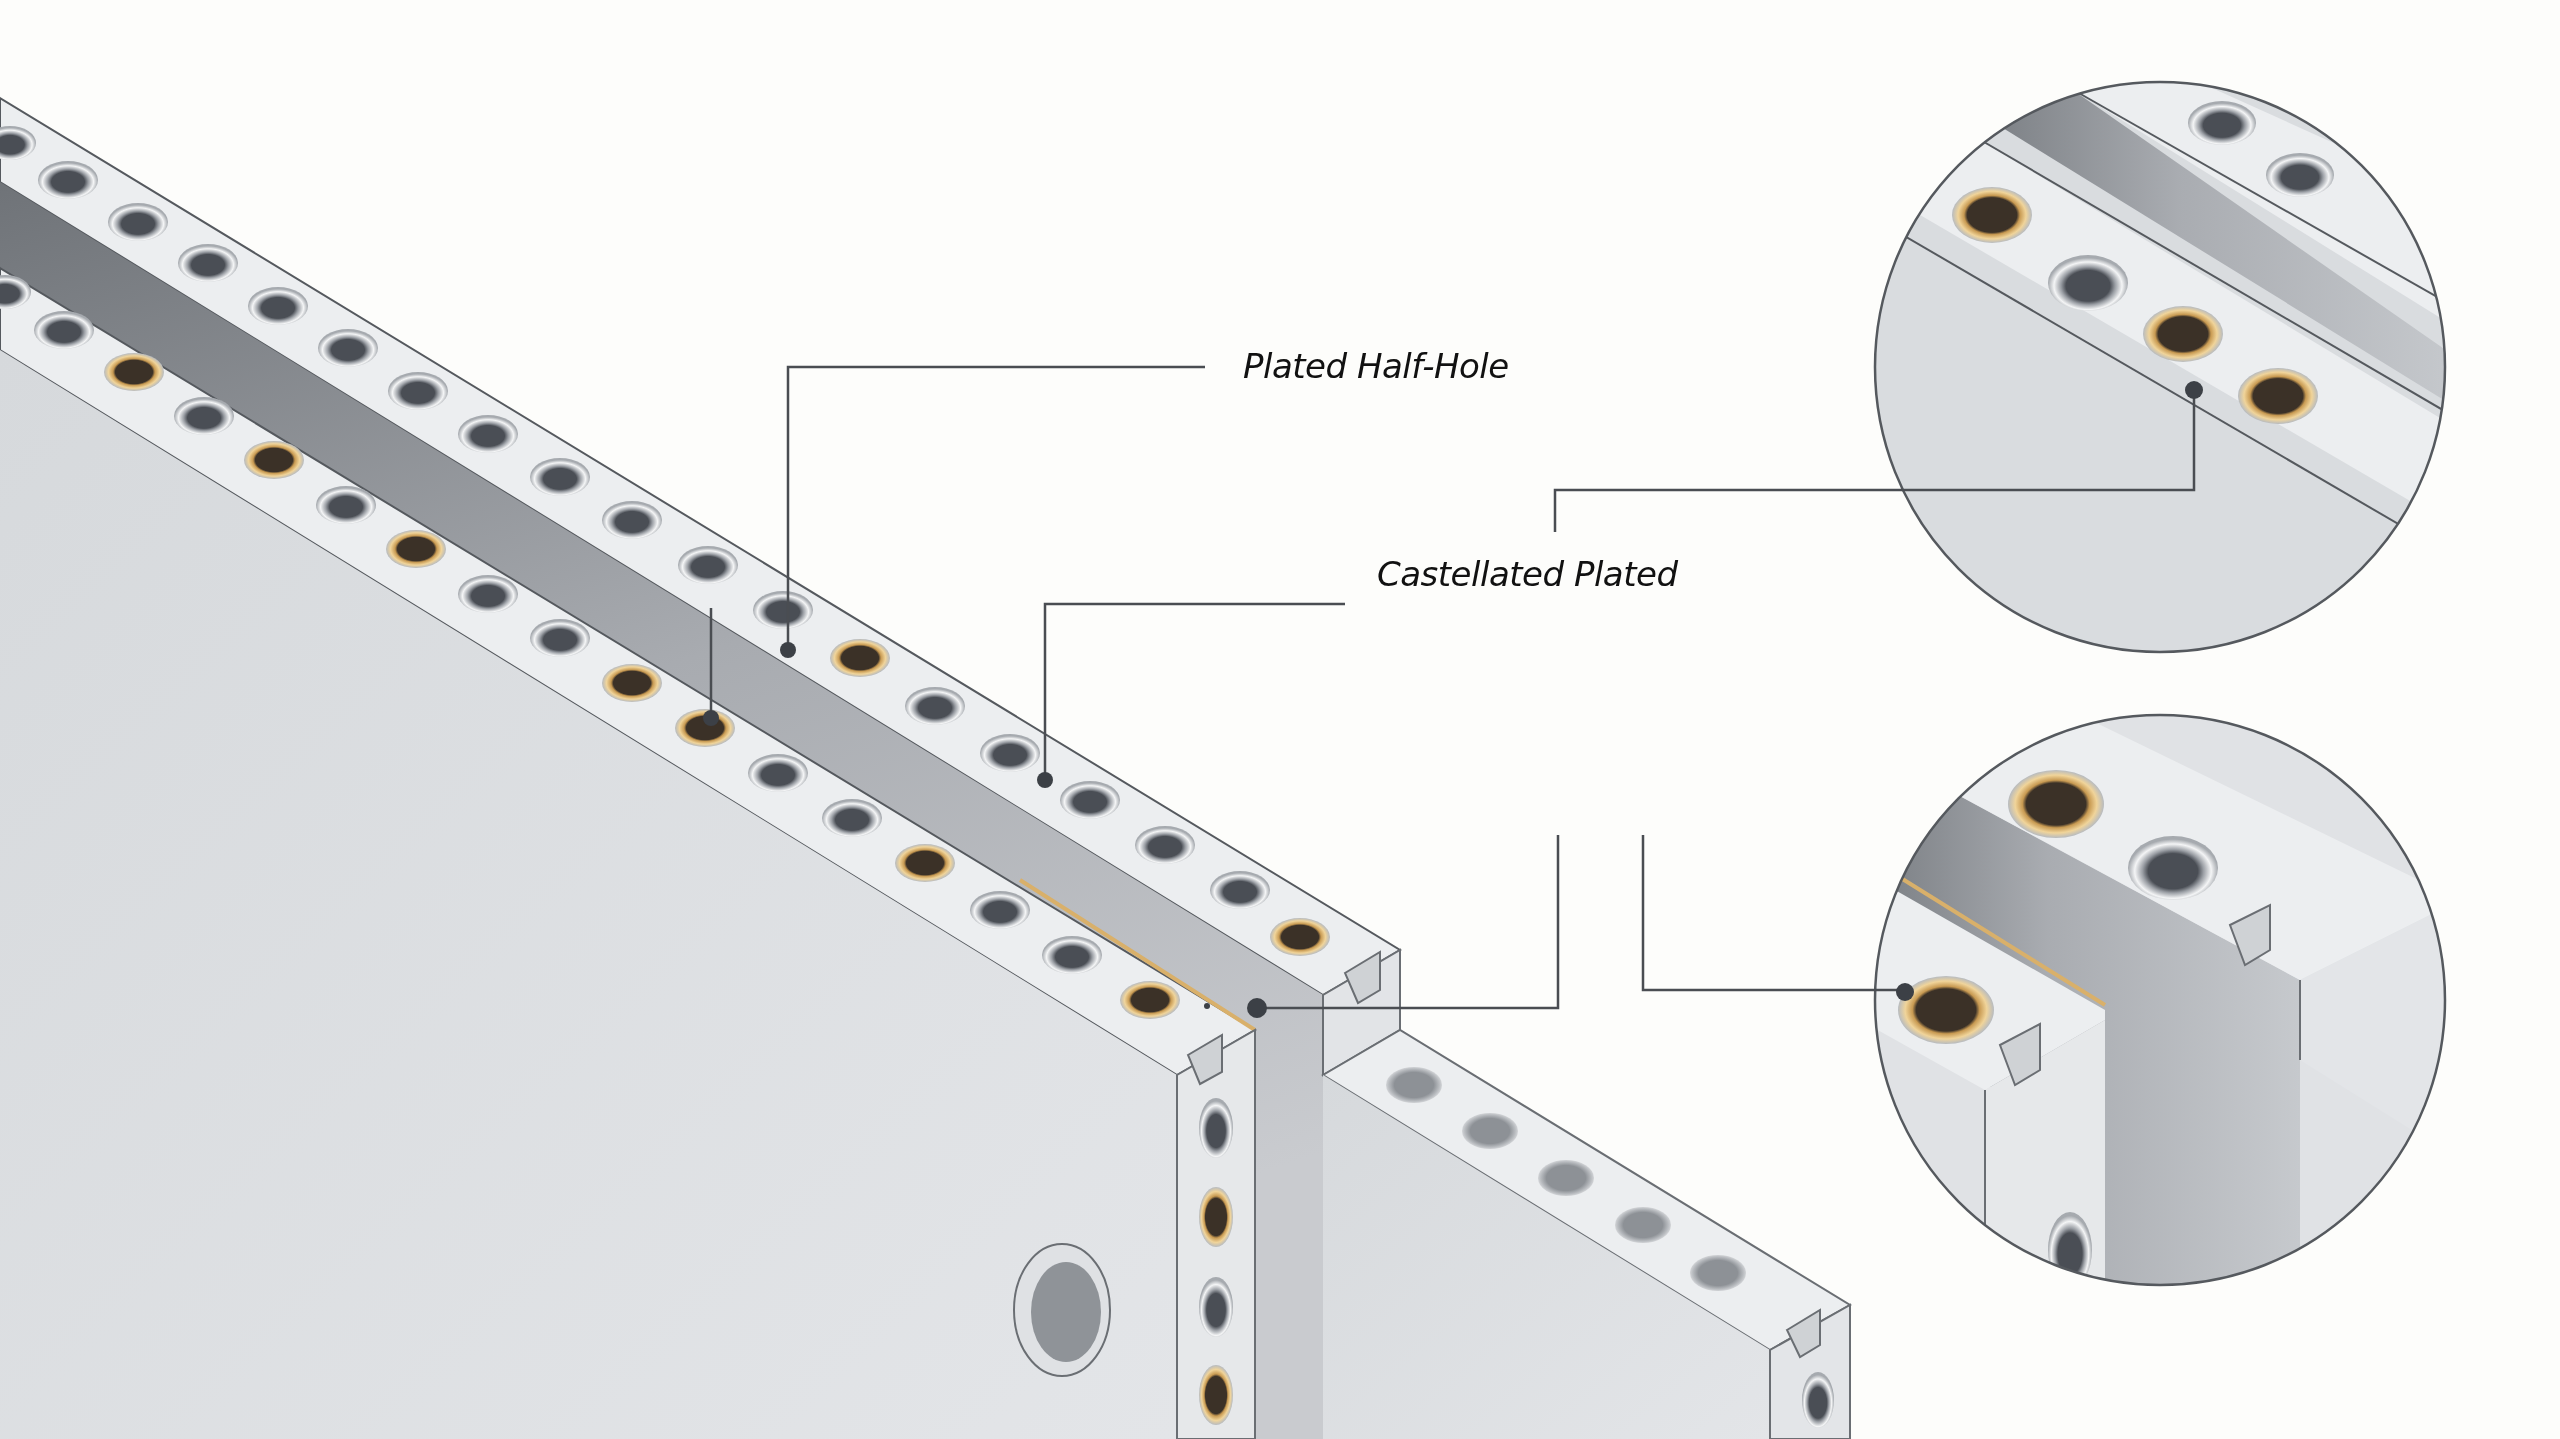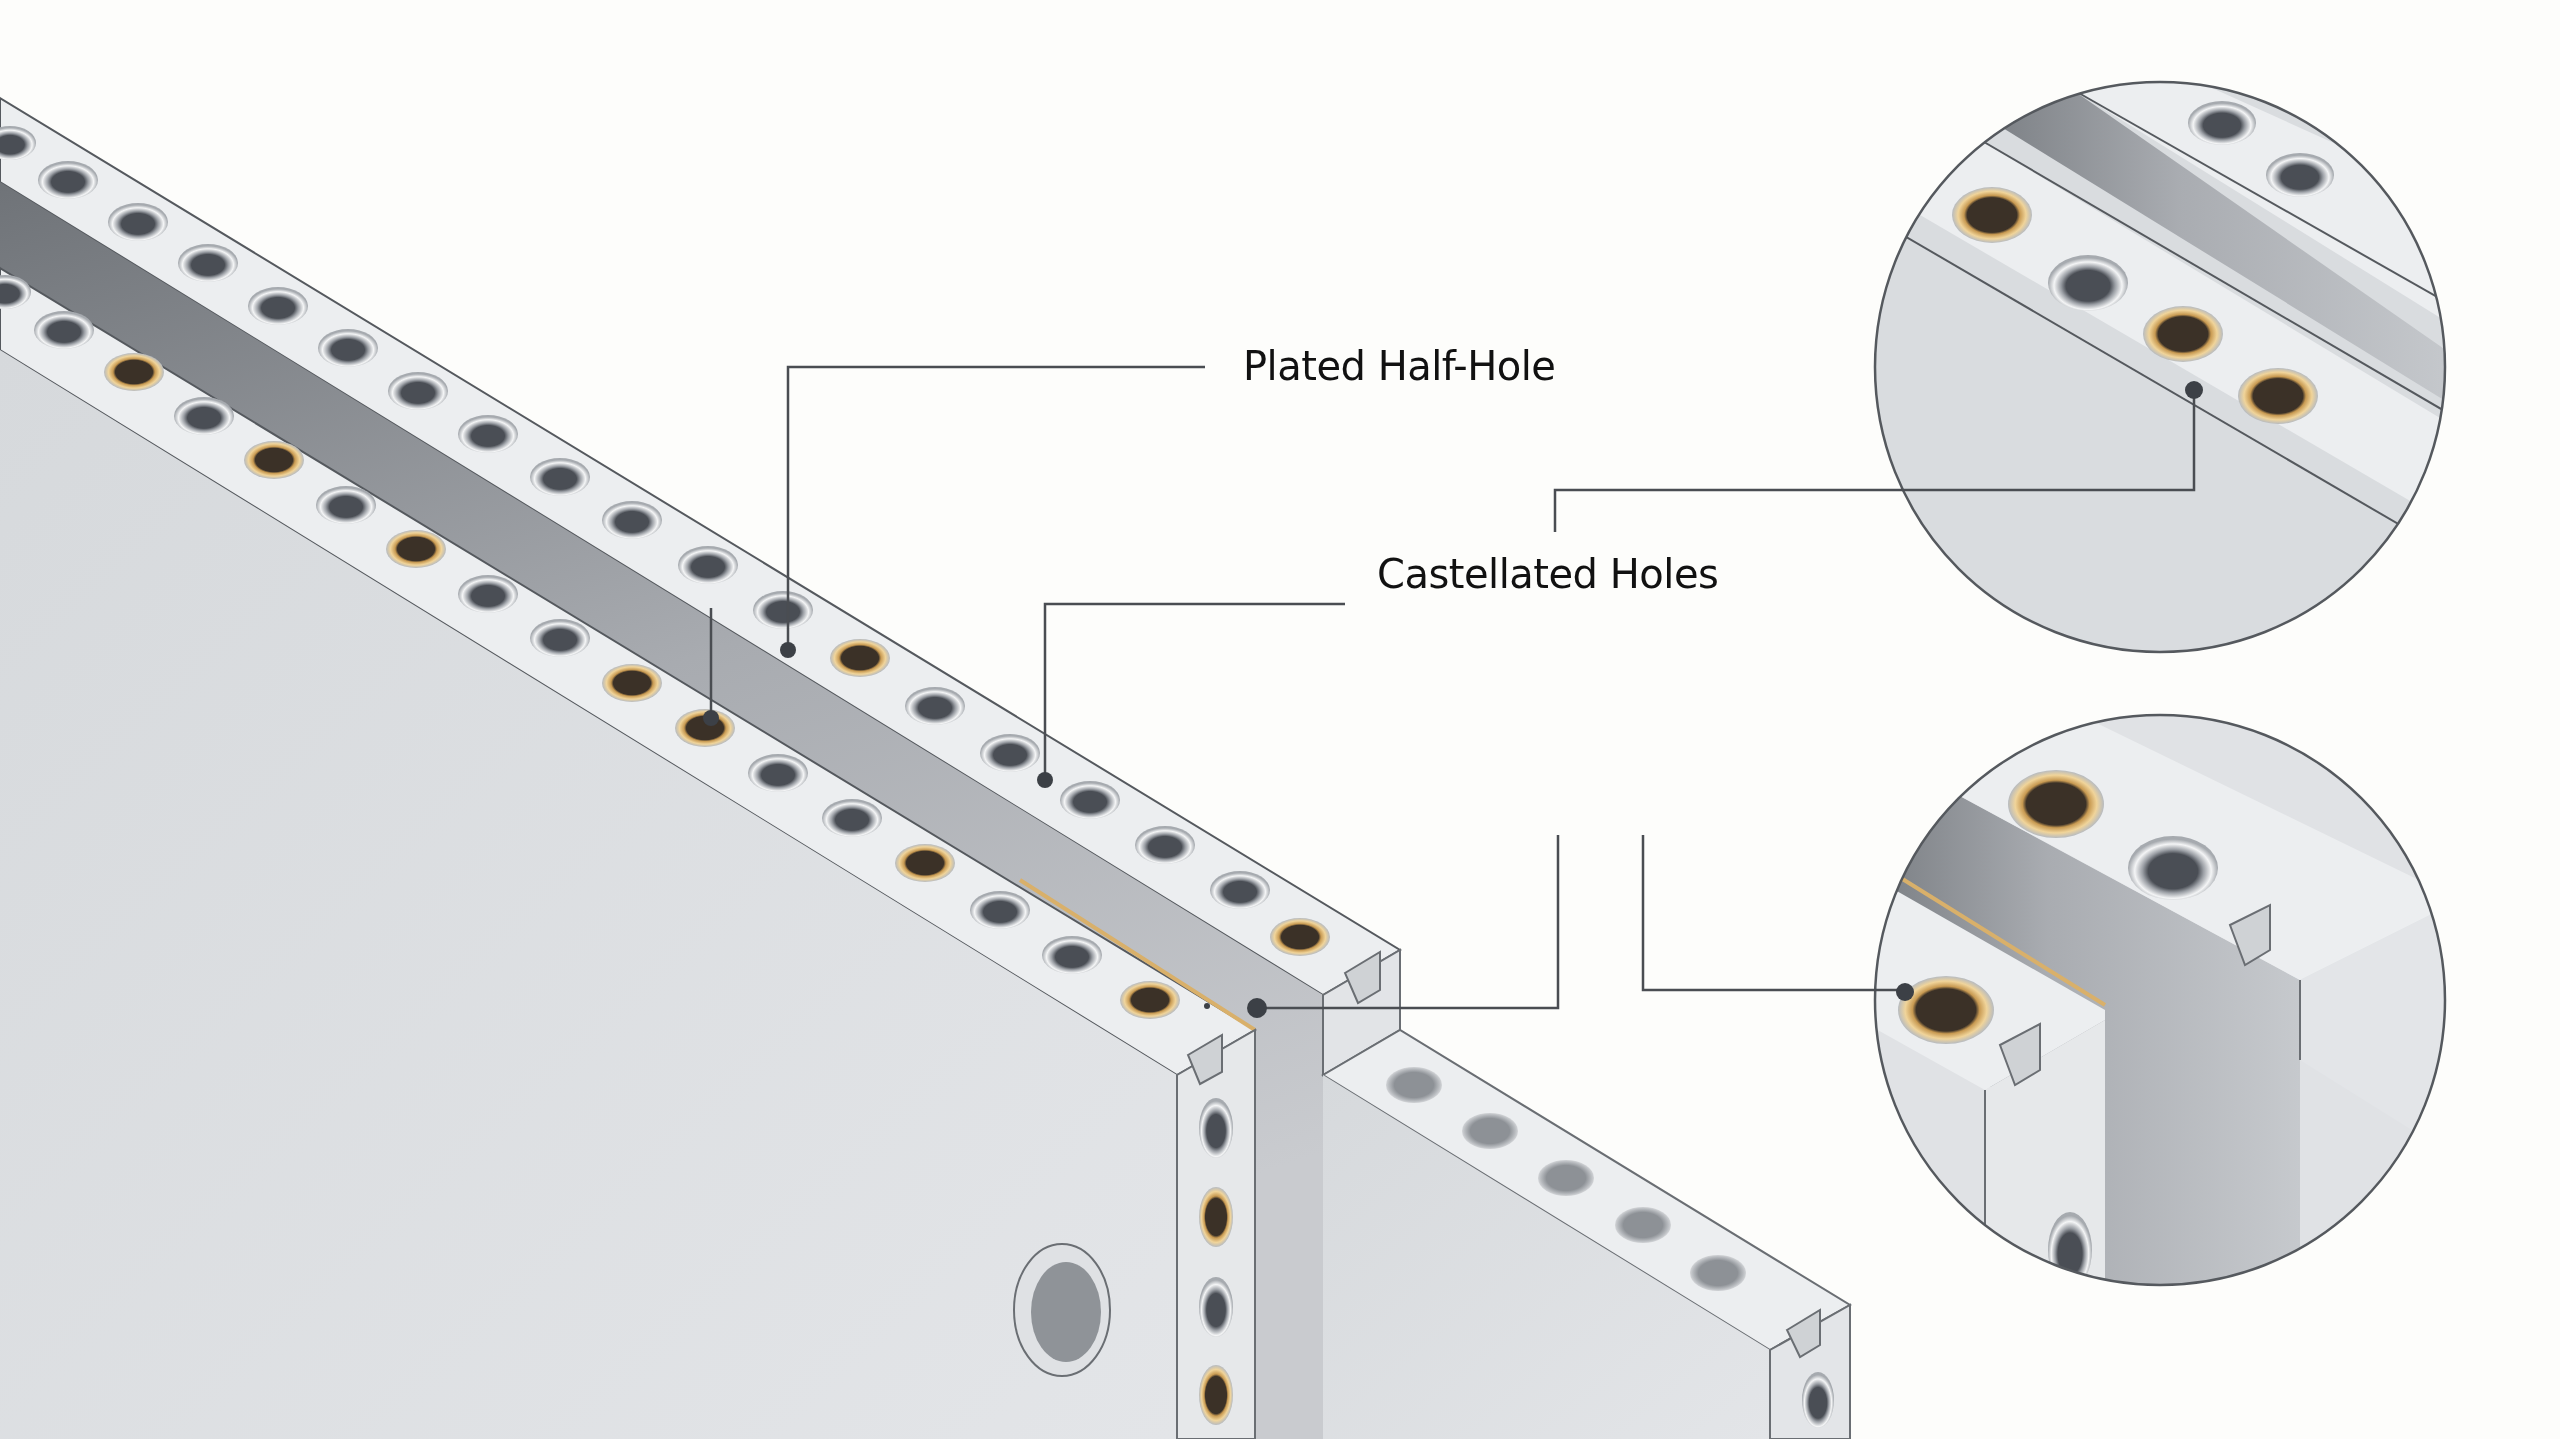--- a/index.html
+++ b/index.html
@@ -1,20 +1,20 @@
 <!DOCTYPE html>
 <html><head>
 <meta charset="utf-8">
 <style>
   html, body { margin: 0; padding: 0; background: #fdfdfb; }
   body { width: 2560px; height: 1439px; position: relative; overflow: hidden;
          font-family: "DejaVu Sans", "Liberation Sans", sans-serif; }
   #scene { position: absolute; left: 0; top: 0; }
-  .label { position: absolute; color: #111; font-size: 40px; line-height: 66px;
-           letter-spacing: -0.5px; white-space: nowrap; }
+  .label { position: absolute; color: #111; font-size: 34px; line-height: 66px;
+           letter-spacing: -0.5px; white-space: nowrap; font-style: italic; }
   #lbl-plated { left: 1243px; top: 333px; }
   #lbl-castellated { left: 1377px; top: 541px; }
   #lbl-b2b { left: 1377px; top: 676px; }
   #lbl-b2b span { display: block; }
 </style>
 </head>
 <body>
 
 <svg id="scene" width="2560" height="1439" viewBox="0 0 2560 1439" xmlns="http://www.w3.org/2000/svg">
   <defs>
@@ -209,15 +209,15 @@
     <circle cx="1045" cy="780" r="8"></circle>
     <circle cx="711" cy="718" r="8"></circle>
     <circle cx="2194" cy="390" r="9"></circle>
     <circle cx="1257" cy="1008" r="10"></circle>
     <circle cx="1905" cy="992" r="9"></circle>
     <circle cx="1207" cy="1006" r="3"></circle>
   </g>
 </svg>
 
 <div id="lbl-plated" class="label">Plated Half-Hole</div>
-<div id="lbl-castellated" class="label">Castellated Holes</div>
+<div id="lbl-castellated" class="label">Castellated Plated</div>
 <div id="lbl-b2b" class="label">
 </div>
 
 </body></html>

